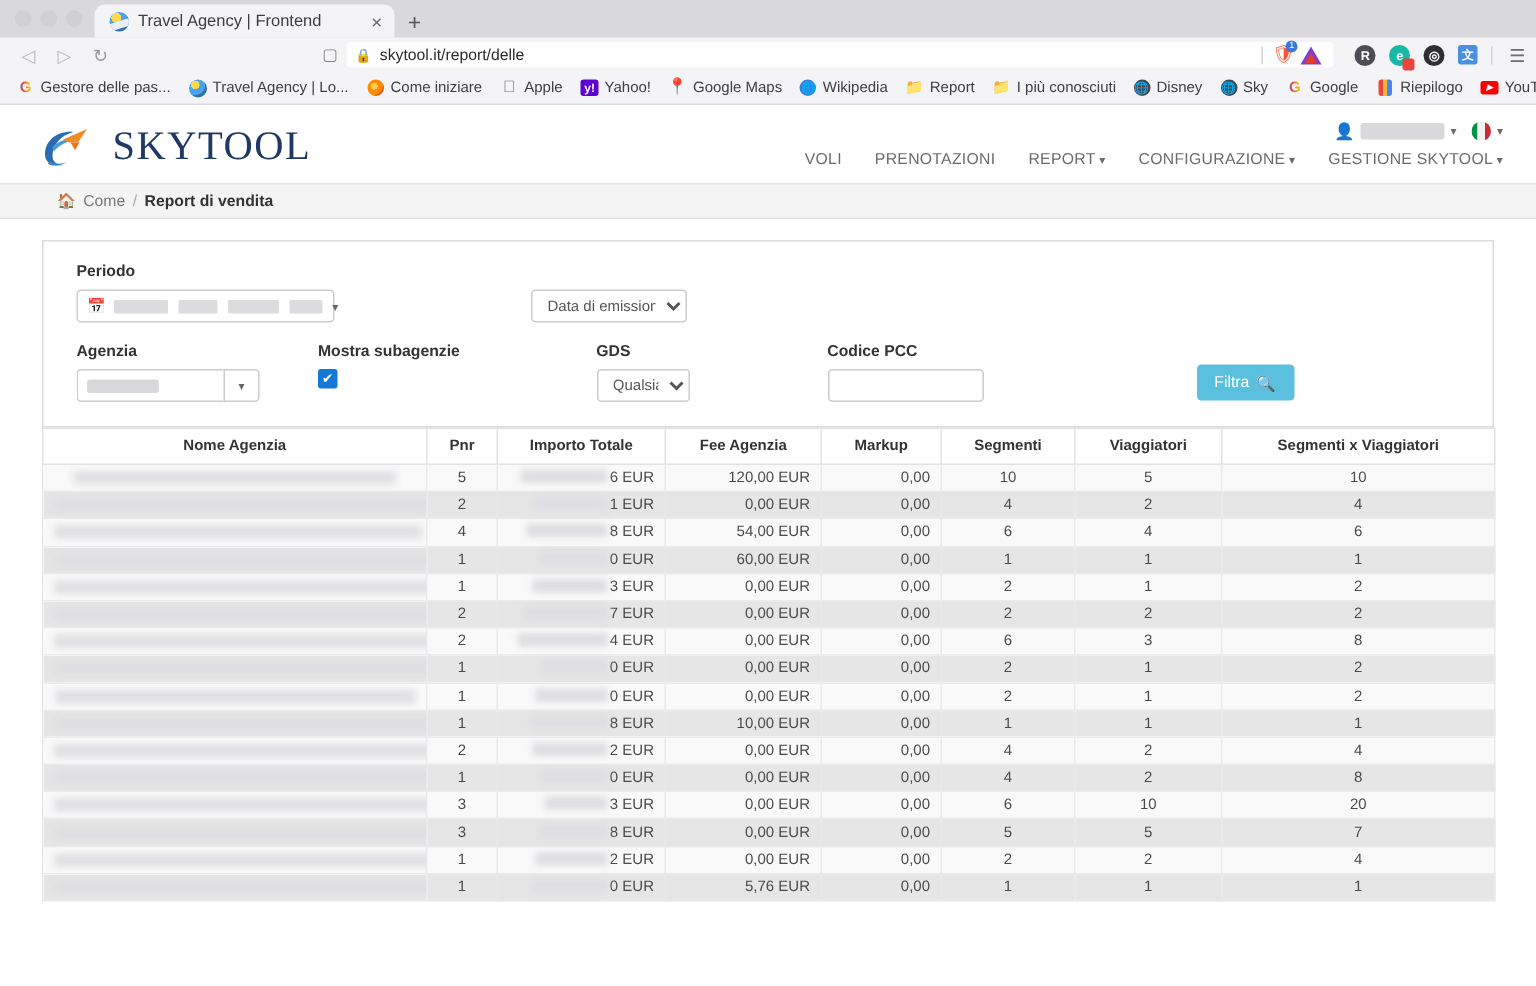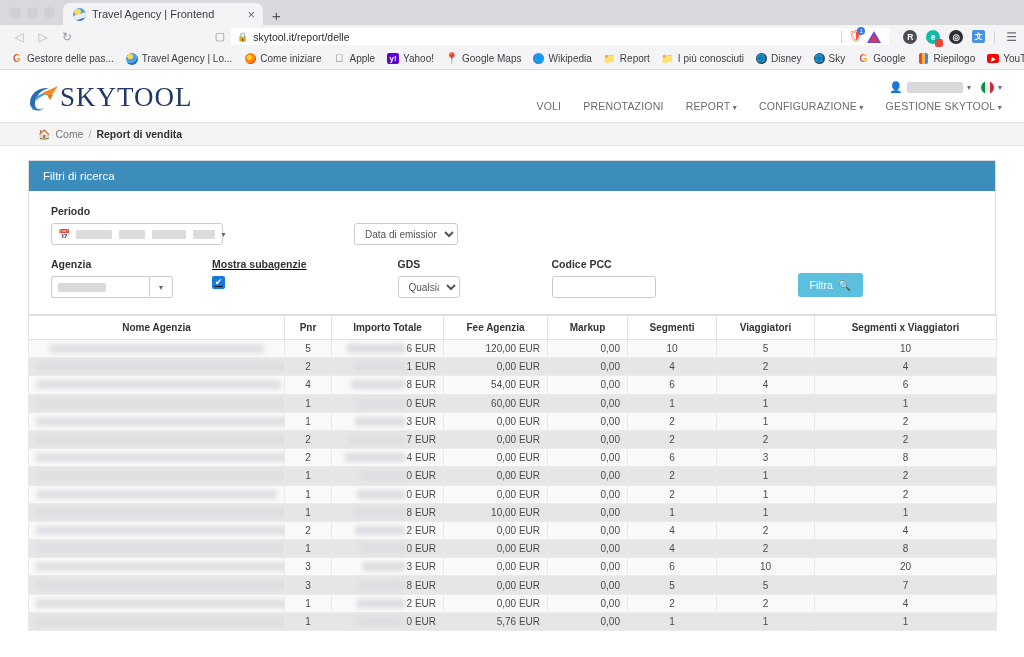--- a/index.html
+++ b/index.html
@@ -156,21 +156,21 @@
 
   
   .page { background: #ffffff; height: 591px; overflow: hidden; }
 
   .site-header {
     height: 52px; background: #fff;
     display: flex; align-items: flex-start;
     padding: 10px 22px 0 26px;
     position: relative;
   }
-  .logo { display: flex; align-items: center; gap: 0; margin-top: 2px; }
+  .logo { display: flex; align-items: center; gap: 15px; margin-top: 2px; }
   .logo-mark { width: 34px; height: 30px; position: relative; }
   .logo-text {
     font-family: "Liberation Serif", serif;
     font-size: 27px; letter-spacing: 1px;
     color: #1f3864; font-weight: 400;
   }
 
   .hdr-right {
     margin-left: auto; display: flex; flex-direction: column;
     align-items: flex-end; gap: 4px; padding-top: 1px;
@@ -462,21 +462,20 @@
   <div class="breadcrumb">
     <span class="home-ic">🏠</span>
     <a href="#" style="color:#777;text-decoration:none">Come</a>
     <span class="sl">/</span>
     <span class="cur">Report di vendita</span>
   </div>
 
   <div class="content">
 
     <section class="panel">
-      <div class="panel-head">Filtri di ricerca</div>
       <div class="panel-body">
 
         <div class="frow" style="align-items:flex-end;">
           <div class="fgroup">
             <label class="flabel">Periodo</label>
             <div class="inputbox period-box">
               <span class="cal-ic">📅</span>
               <span class="period-redacts">
                 <i style="width:36px"></i>
                   <i style="width:26px"></i>
@@ -498,21 +497,21 @@
           <div class="fgroup">
             <label class="flabel">Agenzia</label>
             <div class="agz-wrap">
               <div class="agz-main">
                 <span class="redact" style="width:48px;height:9px"></span>
               </div>
               <div class="agz-btn">▾</div>
             </div>
           </div>
 
-          <div class="fgroup" style="margin-left:39px;text-decoration:underline;">
+          <div class="fgroup" style="margin-left:39px;">
             <label class="flabel">Mostra subagenzie</label>
             <span class="chk">
               <span>✔</span>
             </span>
           </div>
 
           <div class="fgroup" style="margin-left:91px;">
             <label class="flabel">GDS</label>
             <select class="styled sel-gds">
               <option>Qualsiasi</option>

